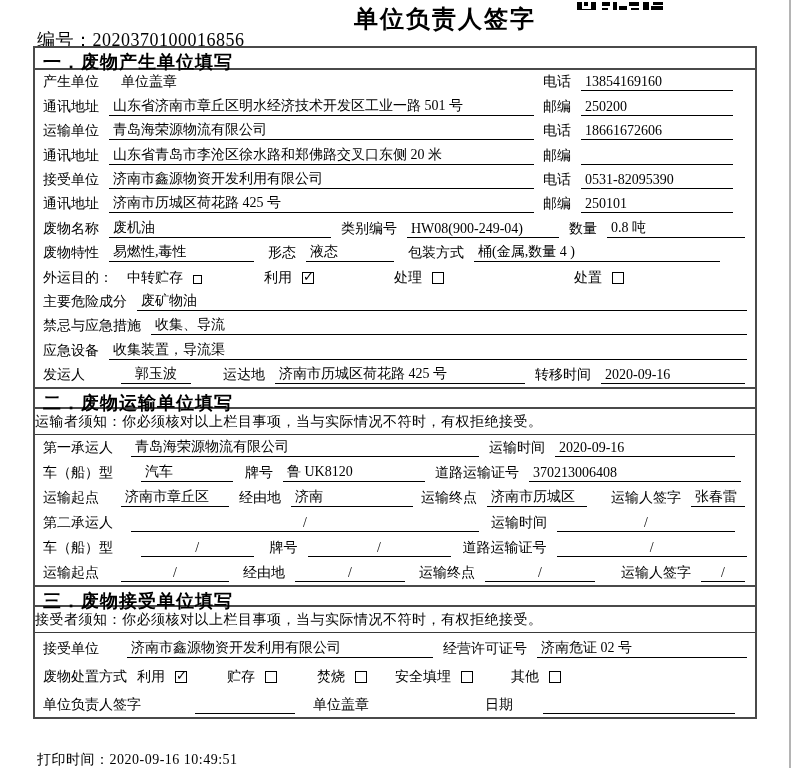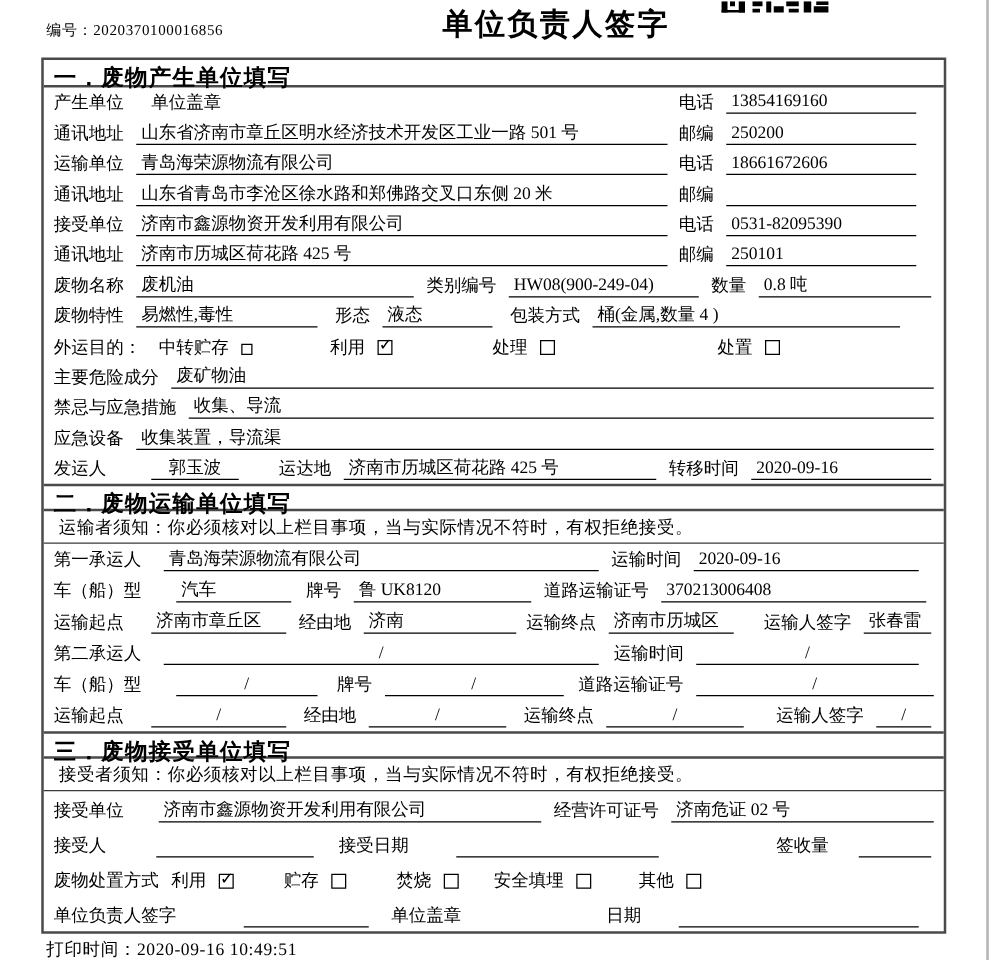--- a/index.html
+++ b/index.html
@@ -4,38 +4,38 @@
 <style>
   * { margin:0; padding:0; box-sizing:border-box; }
   html,body { width:796px; height:768px; background:#fff; overflow:hidden; }
   body {
     position:relative;
     font-family:"Liberation Serif","DejaVu Serif",serif;
     color:#000;
     font-size:14px;
   }
   
-  .doc-no { position:absolute; left:37px; top:16px; font-size:12px; letter-spacing:.5px; }
+  .doc-no { position:absolute; left:37px; top:28px; font-size:18px; letter-spacing:.5px; }
   .doc-title {
     position:absolute; left:445px; top:3px; transform:translateX(-50%);
     font-family:"Liberation Sans","DejaVu Sans",sans-serif;
     font-weight:900; font-size:24px; letter-spacing:2px; white-space:nowrap;
   }
   .qr-frag { position:absolute; left:577px; top:0; width:86px; height:10px; overflow:hidden; }
   .page-edge { position:absolute; left:789px; top:0; width:2px; height:768px; background:#b4b4b4; }
 
   
   .form { position:absolute; left:33px; top:46px; width:724px; border:2px solid #4a4a4a; background:#fff; }
   .sec-hdr {
     font-family:"Liberation Sans","DejaVu Sans",sans-serif;
     font-weight:900; font-size:18px; padding:2px 8px; height:22px;
     border-bottom:2px solid #4a4a4a; letter-spacing:1px;
   }
   .sec-hdr.mid { border-top:2px solid #4a4a4a; }
-  .notice { height:26px; padding:4px 8px 0 12px; border-bottom:1px solid #3a3a3a; letter-spacing:.5px; }
+  .notice { height:26px; padding:4px 8px 0 0; border-bottom:1px solid #3a3a3a; letter-spacing:.5px; }
 
   .row { display:flex; align-items:flex-end; padding:0 8px 3px 8px; white-space:nowrap; }
   .s1 .row { height:24.4px; }
   .s2 .row { height:25px; }
   .s3 .row { height:28px; }
   .lbl { margin-right:10px; }
   .ul  { border-bottom:1px solid #000; padding:0 4px; display:inline-block; overflow:hidden; }
   .ul.flex1 { flex:1; }
   .ul.slash { text-align:center; }
   .right-group { margin-left:auto; display:flex; align-items:flex-end; }
@@ -254,28 +254,20 @@
     <div class="sec-hdr mid">三．废物接受单位填写</div>
     <div class="notice">接受者须知：你必须核对以上栏目事项，当与实际情况不符时，有权拒绝接受。</div>
 
     <div class="row">
       <span class="lbl">接受单位</span>
       <span class="ul" style="width:306px;margin-left:18px">济南市鑫源物资开发利用有限公司</span>
       <span class="lbl" style="margin-left:10px">经营许可证号</span>
       <span class="ul" style="width:210px">济南危证 02 号</span>
     </div>
 
-    <div class="row">
-      <span class="lbl">接受人</span>
-      <span class="ul" style="width:126px;margin-left:30px"></span>
-      <span class="lbl" style="margin-left:20px">接受日期</span>
-      <span class="ul" style="width:162px;margin-left:28px"></span>
-      <span class="lbl" style="margin-left:94px">签收量</span>
-      <span class="ul flex1" style="margin-left:14px;margin-right:2px"></span>
-    </div>
 
     <div class="row">
       <span class="lbl">废物处置方式</span>
       <span style="margin-left:0px">利用</span>
       <span class="cb checked"></span>
       <span style="margin-left:40px">贮存</span>
       <span class="cb"></span>
       <span style="margin-left:40px">焚烧</span>
       <span class="cb"></span>
       <span style="margin-left:28px">安全填埋</span>

